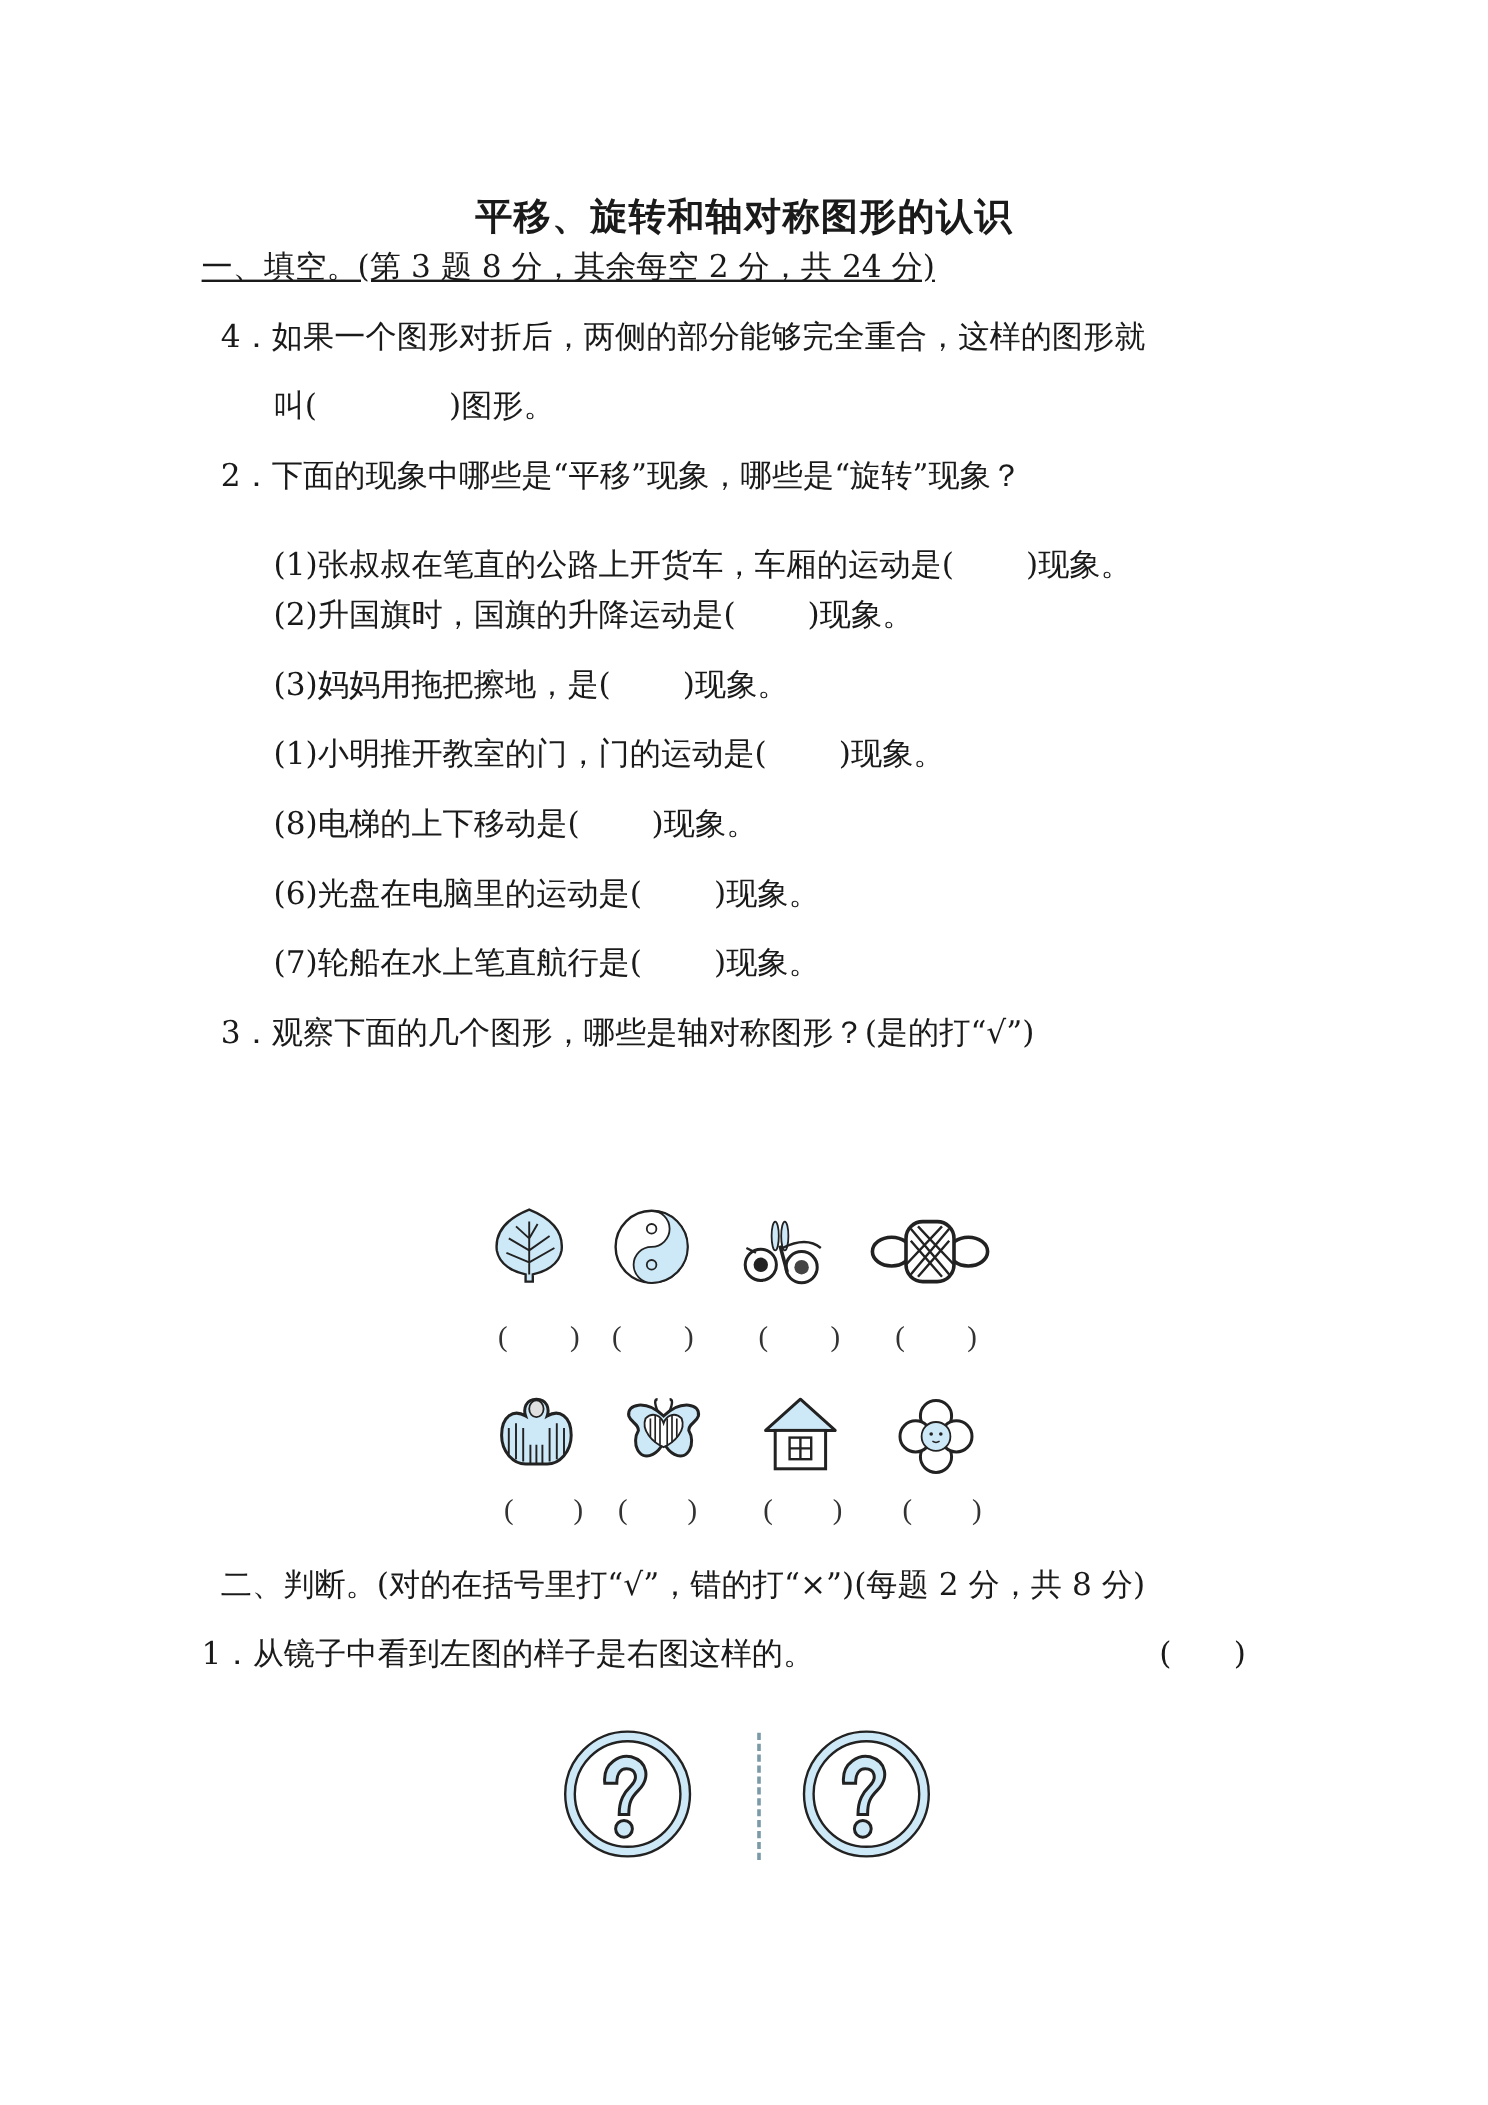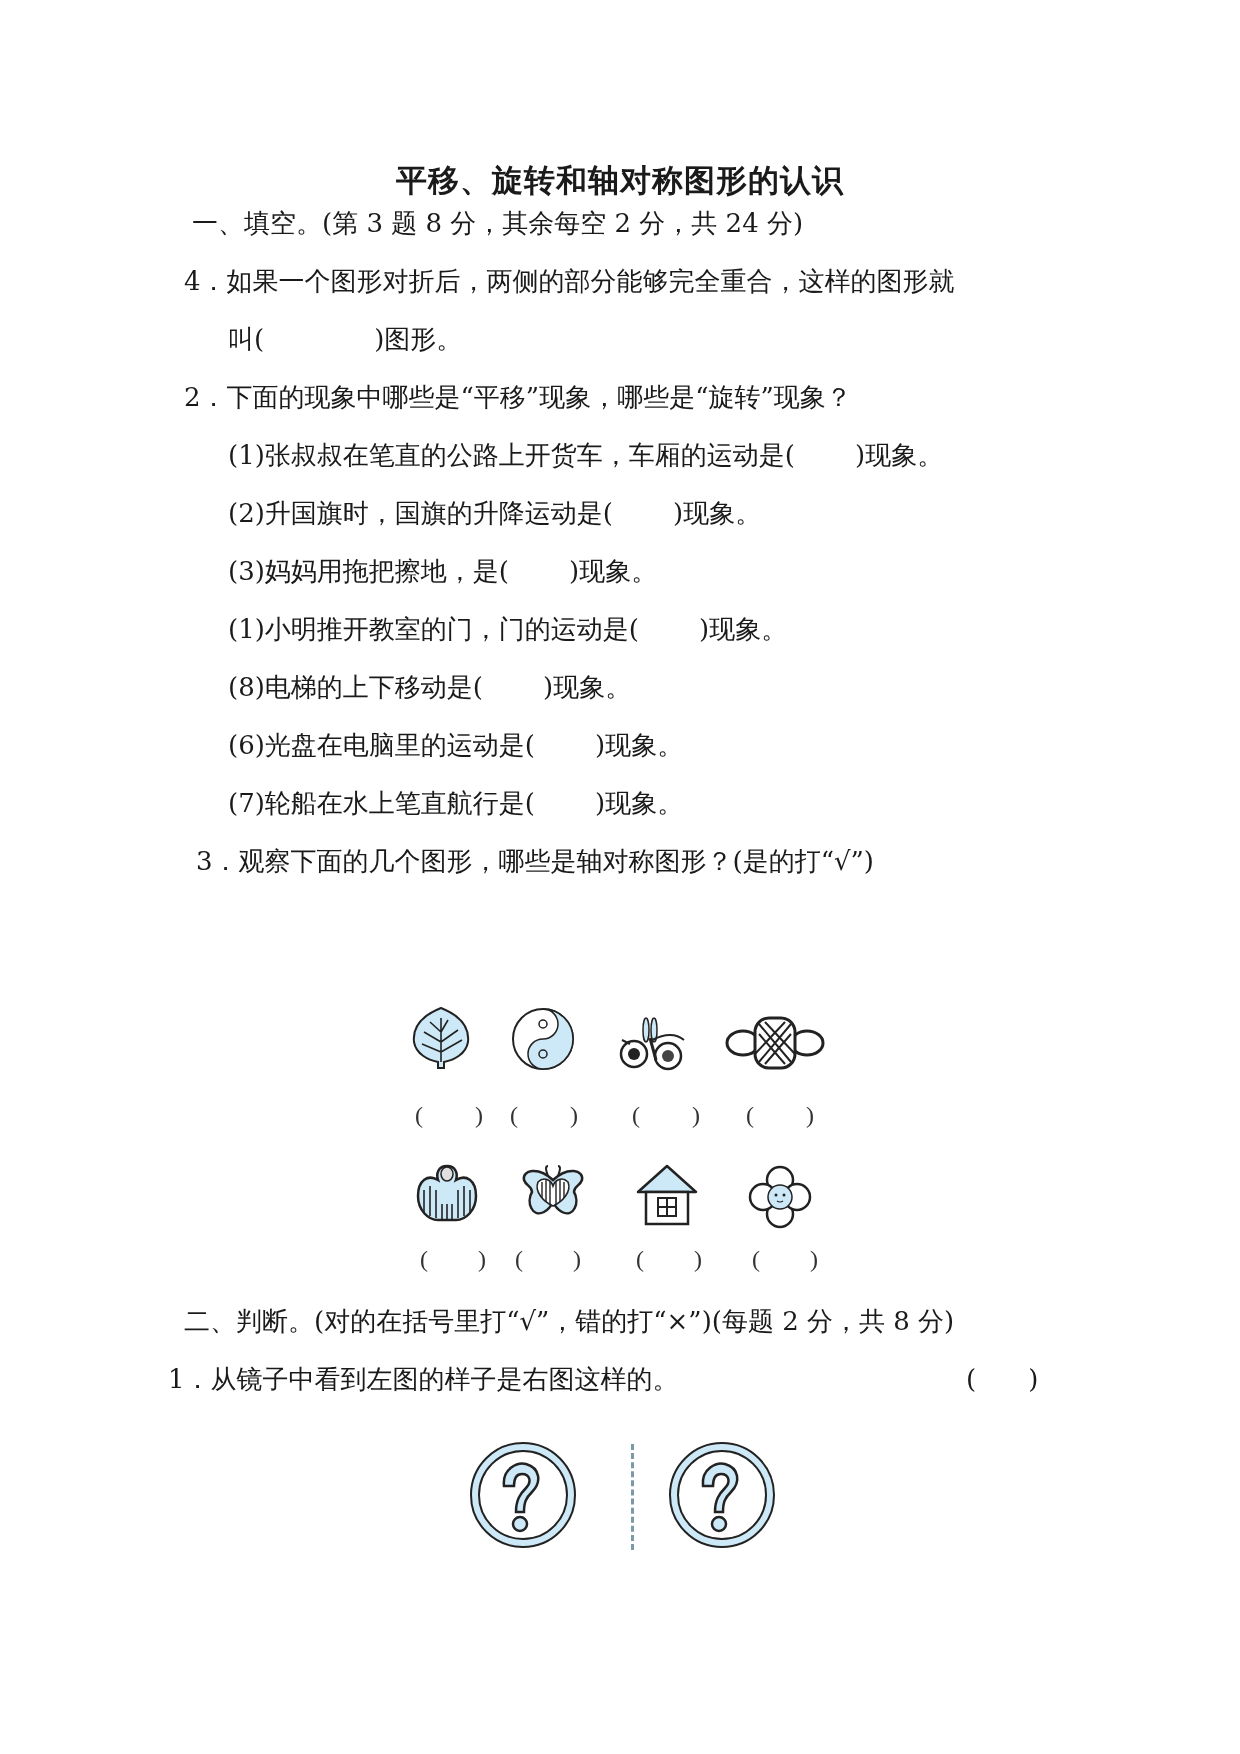--- a/index.html
+++ b/index.html
@@ -19,30 +19,30 @@
   .fig { position: absolute; width: 66px; height: 66px; }
   .fig svg { width: 100%; height: 100%; }
   .paren { position: absolute; font-size: 24px; color: #333; font-family: "Liberation Serif", serif; }
   .mirror { position: absolute; }
 </style>
 </head>
 <body>
 
 <div class="abs title">平移、旋转和轴对称图形的认识</div>
 
-<div class="abs line" style="left:192px; top:205px;">一、填空。(第 3 题 8 分，其余每空 2 分，共 24 分)</div>
+<div class="abs line" style="left:168px; top:205px;text-decoration:underline;">一、填空。(第 3 题 8 分，其余每空 2 分，共 24 分)</div>
 
 <div class="abs line" style="left:184px; top:263px;">4．如果一个图形对折后，两侧的部分能够完全重合，这样的图形就</div>
 <div class="abs line" style="left:228px; top:321px;">
   <span>叫(</span><span class="blank" style="width:110px;"></span><span>)图形。</span>
 </div>
 
 <div class="abs line" style="left:184px; top:379px;">2．下面的现象中哪些是“平移”现象，哪些是“旋转”现象？</div>
 
-<div class="abs line" style="left:228px; top:437px;">
+<div class="abs line" style="left:228px; top:453px;">
   <span>(1)张叔叔在笔直的公路上开货车，车厢的运动是(</span><span class="blank" style="width:60px;"></span><span>)现象。</span>
 </div>
 <div class="abs line" style="left:228px; top:495px;">
   <span>(2)升国旗时，国旗的升降运动是(</span><span class="blank" style="width:60px;"></span><span>)现象。</span>
 </div>
 <div class="abs line" style="left:228px; top:553px;">
   <span>(3)妈妈用拖把擦地，是(</span><span class="blank" style="width:60px;"></span><span>)现象。</span>
 </div>
 <div class="abs line" style="left:228px; top:611px;">
   <span>(1)小明推开教室的门，门的运动是(</span><span class="blank" style="width:60px;"></span><span>)现象。</span>
@@ -50,21 +50,21 @@
 <div class="abs line" style="left:228px; top:669px;">
   <span>(8)电梯的上下移动是(</span><span class="blank" style="width:60px;"></span><span>)现象。</span>
 </div>
 <div class="abs line" style="left:228px; top:727px;">
   <span>(6)光盘在电脑里的运动是(</span><span class="blank" style="width:60px;"></span><span>)现象。</span>
 </div>
 <div class="abs line" style="left:228px; top:785px;">
   <span>(7)轮船在水上笔直航行是(</span><span class="blank" style="width:60px;"></span><span>)现象。</span>
 </div>
 
-<div class="abs line" style="left:184px; top:843px;margin-left:12px;">3．观察下面的几个图形，哪些是轴对称图形？(是的打“√”)</div>
+<div class="abs line" style="left:184px; top:843px;">3．观察下面的几个图形，哪些是轴对称图形？(是的打“√”)</div>
 
 <div class="fig" style="left:408px; top:1004px;">
   <svg viewBox="0 0 66 66">
       <path d="M33 4 C 18 10, 4 20, 6 38 C 8 50, 20 56, 30 58 L30 64 L36 64 L36 58 C 46 56, 58 50, 60 38 C 62 20, 48 10, 33 4 Z" fill="#cde8f6" stroke="#222" stroke-width="2"></path>
       <path d="M33 14 L33 58 M33 28 L22 18 M33 28 L40 16 M33 38 L16 28 M33 38 L50 26 M33 48 L14 40 M33 48 L54 36" stroke="#222" stroke-width="1.6" fill="none"></path>
     </svg>
 </div>
 <div class="fig" style="left:510px; top:1006px;">
   <svg viewBox="0 0 66 66">
       <circle cx="33" cy="33" r="30" fill="#fff" stroke="#222" stroke-width="2"></circle>

